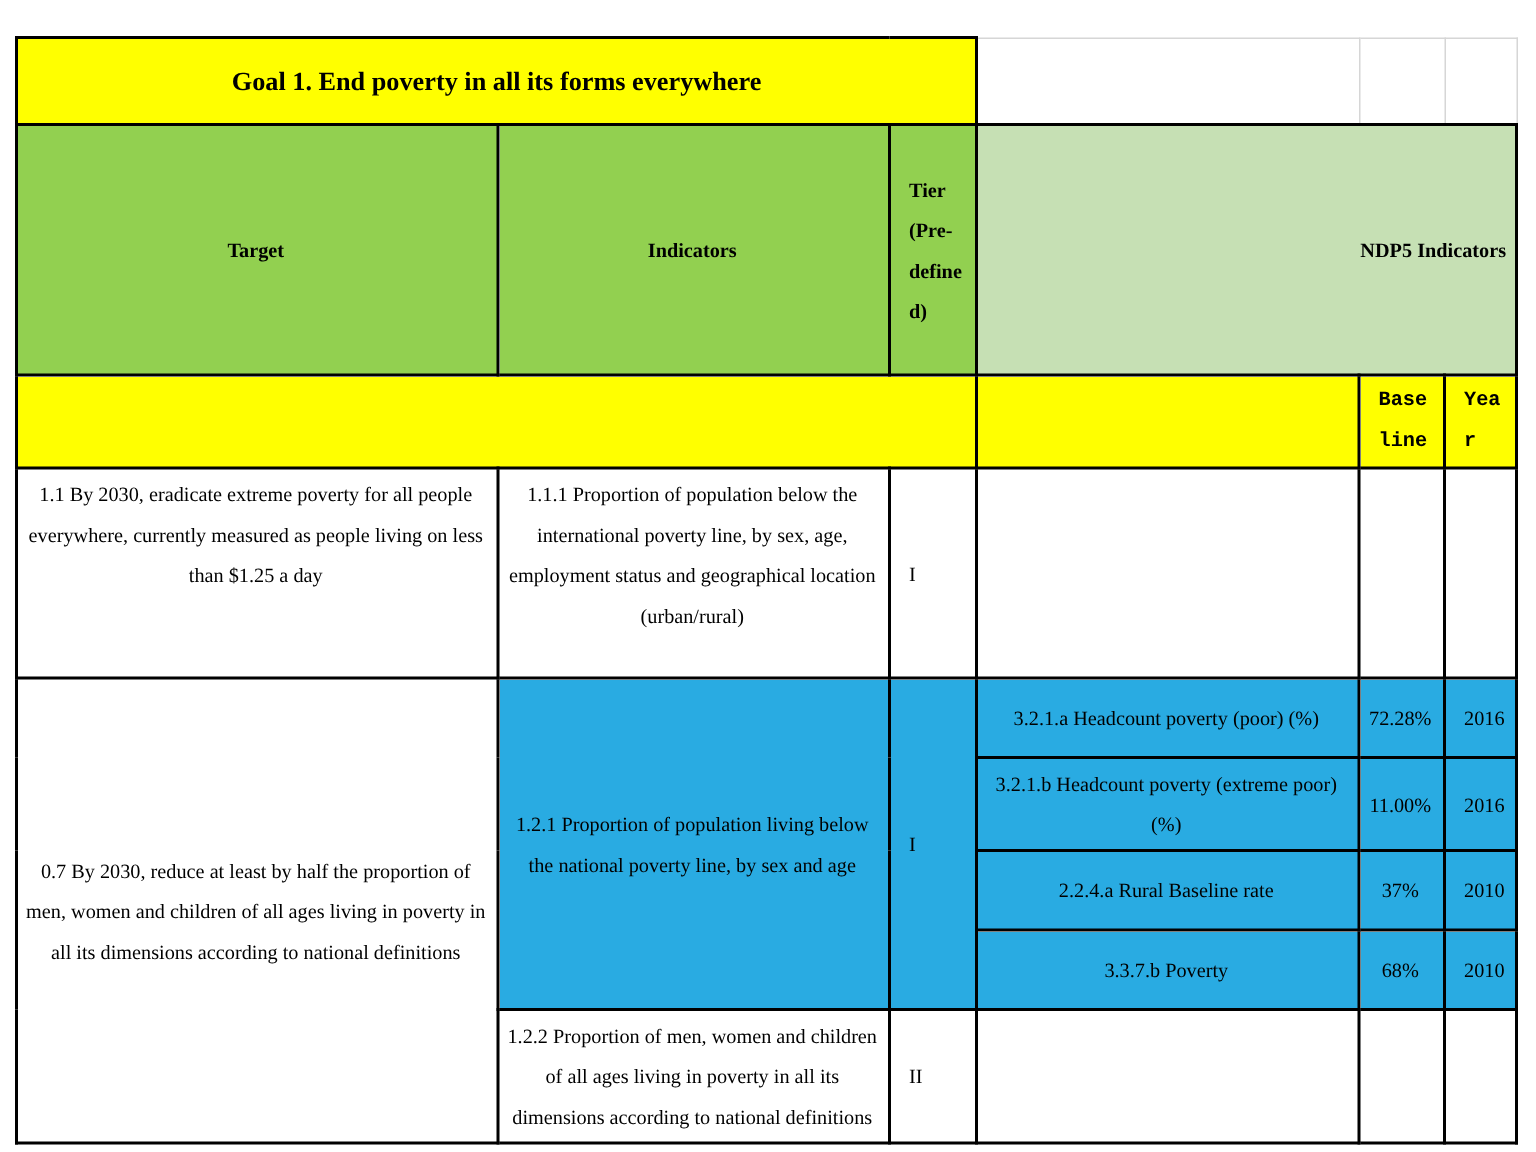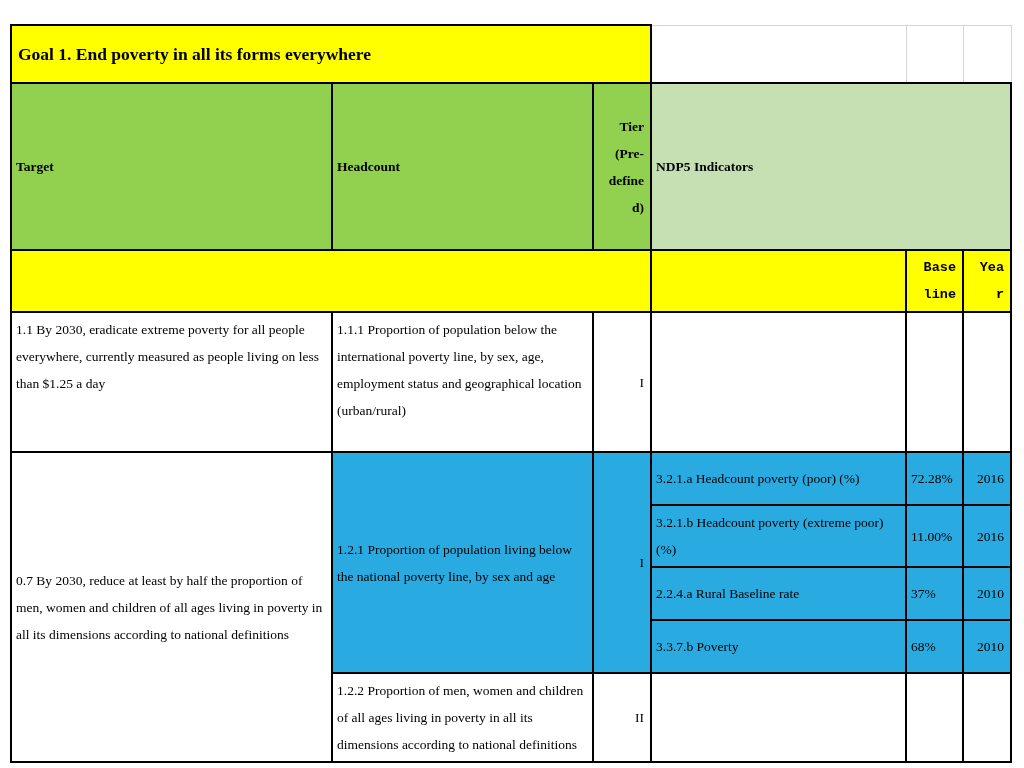--- a/index.html
+++ b/index.html
@@ -25,20 +25,21 @@
     font-size: 13.5px;
     color: #000000;
   }
   td {
     border: 2px solid var(--border, #000000);
     padding: 3px 6px 3px 4px;
     overflow: hidden;
     line-height: 2.0;
     vertical-align: top;
     word-wrap: break-word;
+    text-align: center;
   }
   
   tr.r-title   { height: 58px; }
   tr.r-header  { height: 167px; }
   tr.r-sub     { height: 52px; font-family: Liberation Mono, monospace; }
   tr.r-11      { height: 140px; }
   tr.r-blue    { height: 53px; }
   tr.r-122     { height: 80px; }
 
   .title-cell {
@@ -55,31 +56,31 @@
   }
   .green {
     background: var(--header-bg, #92D050);
     font-weight: bold;
     vertical-align: middle;
   }
   .lightgreen {
     background: var(--ndp5-header-bg, #C6E0B4);
     font-weight: bold;
     vertical-align: middle;
-    text-align: left;
+    text-align: right;
   }
   .yellow {
     background: var(--subheader-bg, #FFFF00);
     font-weight: bold;
     vertical-align: middle;
   }
   .blue {
     background: var(--highlight-bg, #29ABE2);
   }
-  .center { text-align: right; padding-left: 12px; }
+  .center { text-align: left; padding-left: 12px; }
   .mid    { vertical-align: middle; }
   .top    { vertical-align: top; }
 </style>
 </head>
 <body>
 
 <div class="page">
   <table class="tbl">
     <colgroup>
       <col style="width:321px">
@@ -93,21 +94,21 @@
     <tbody>
         <tr class="r-title">
       <td class="title-cell" colspan="3">Goal 1. End poverty in all its forms everywhere</td>
       <td class="ghost"></td>
       <td class="ghost"></td>
       <td class="ghost"></td>
     </tr>
 
     <tr class="r-header">
       <td class="green">Target</td>
-      <td class="green">Headcount</td>
+      <td class="green">Indicators</td>
       <td class="green center">Tier (Pre-defined)</td>
       <td class="lightgreen" colspan="3">NDP5 Indicators</td>
     </tr>
 
     <tr class="r-sub">
       <td class="yellow" colspan="3"></td>
       <td class="yellow"></td>
       <td class="yellow center">Baseline</td>
       <td class="yellow center">Year</td>
     </tr>

